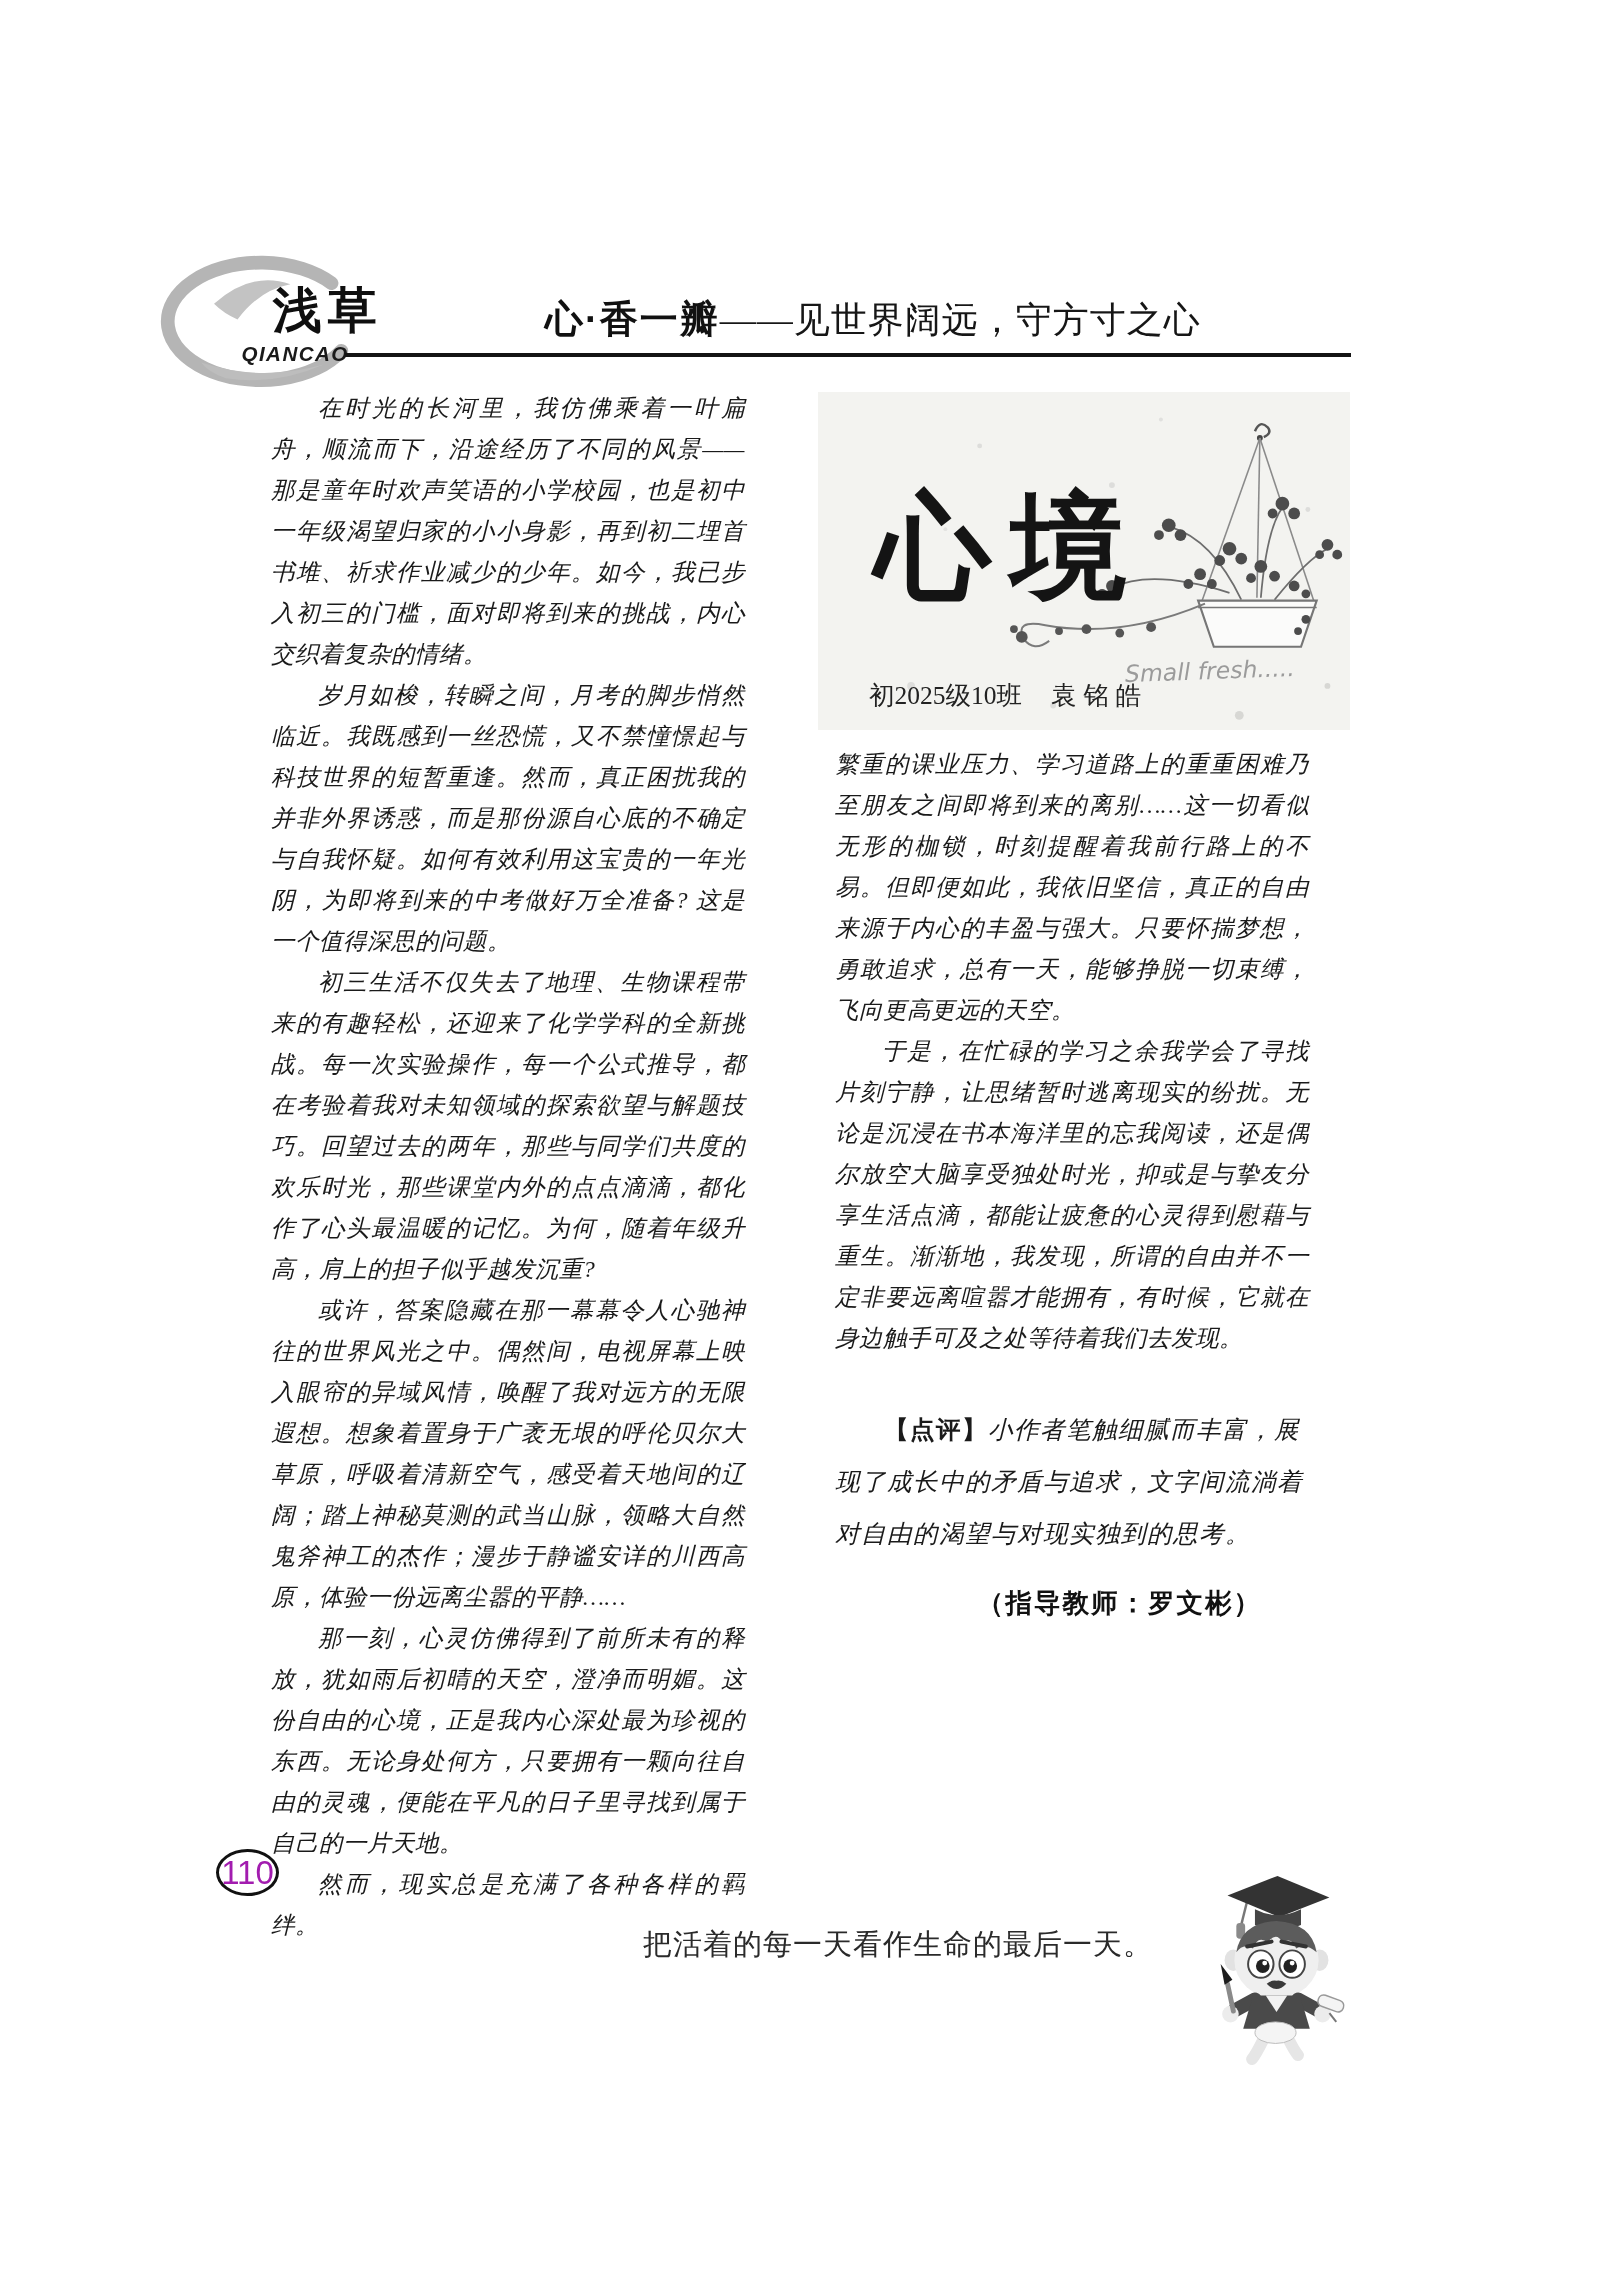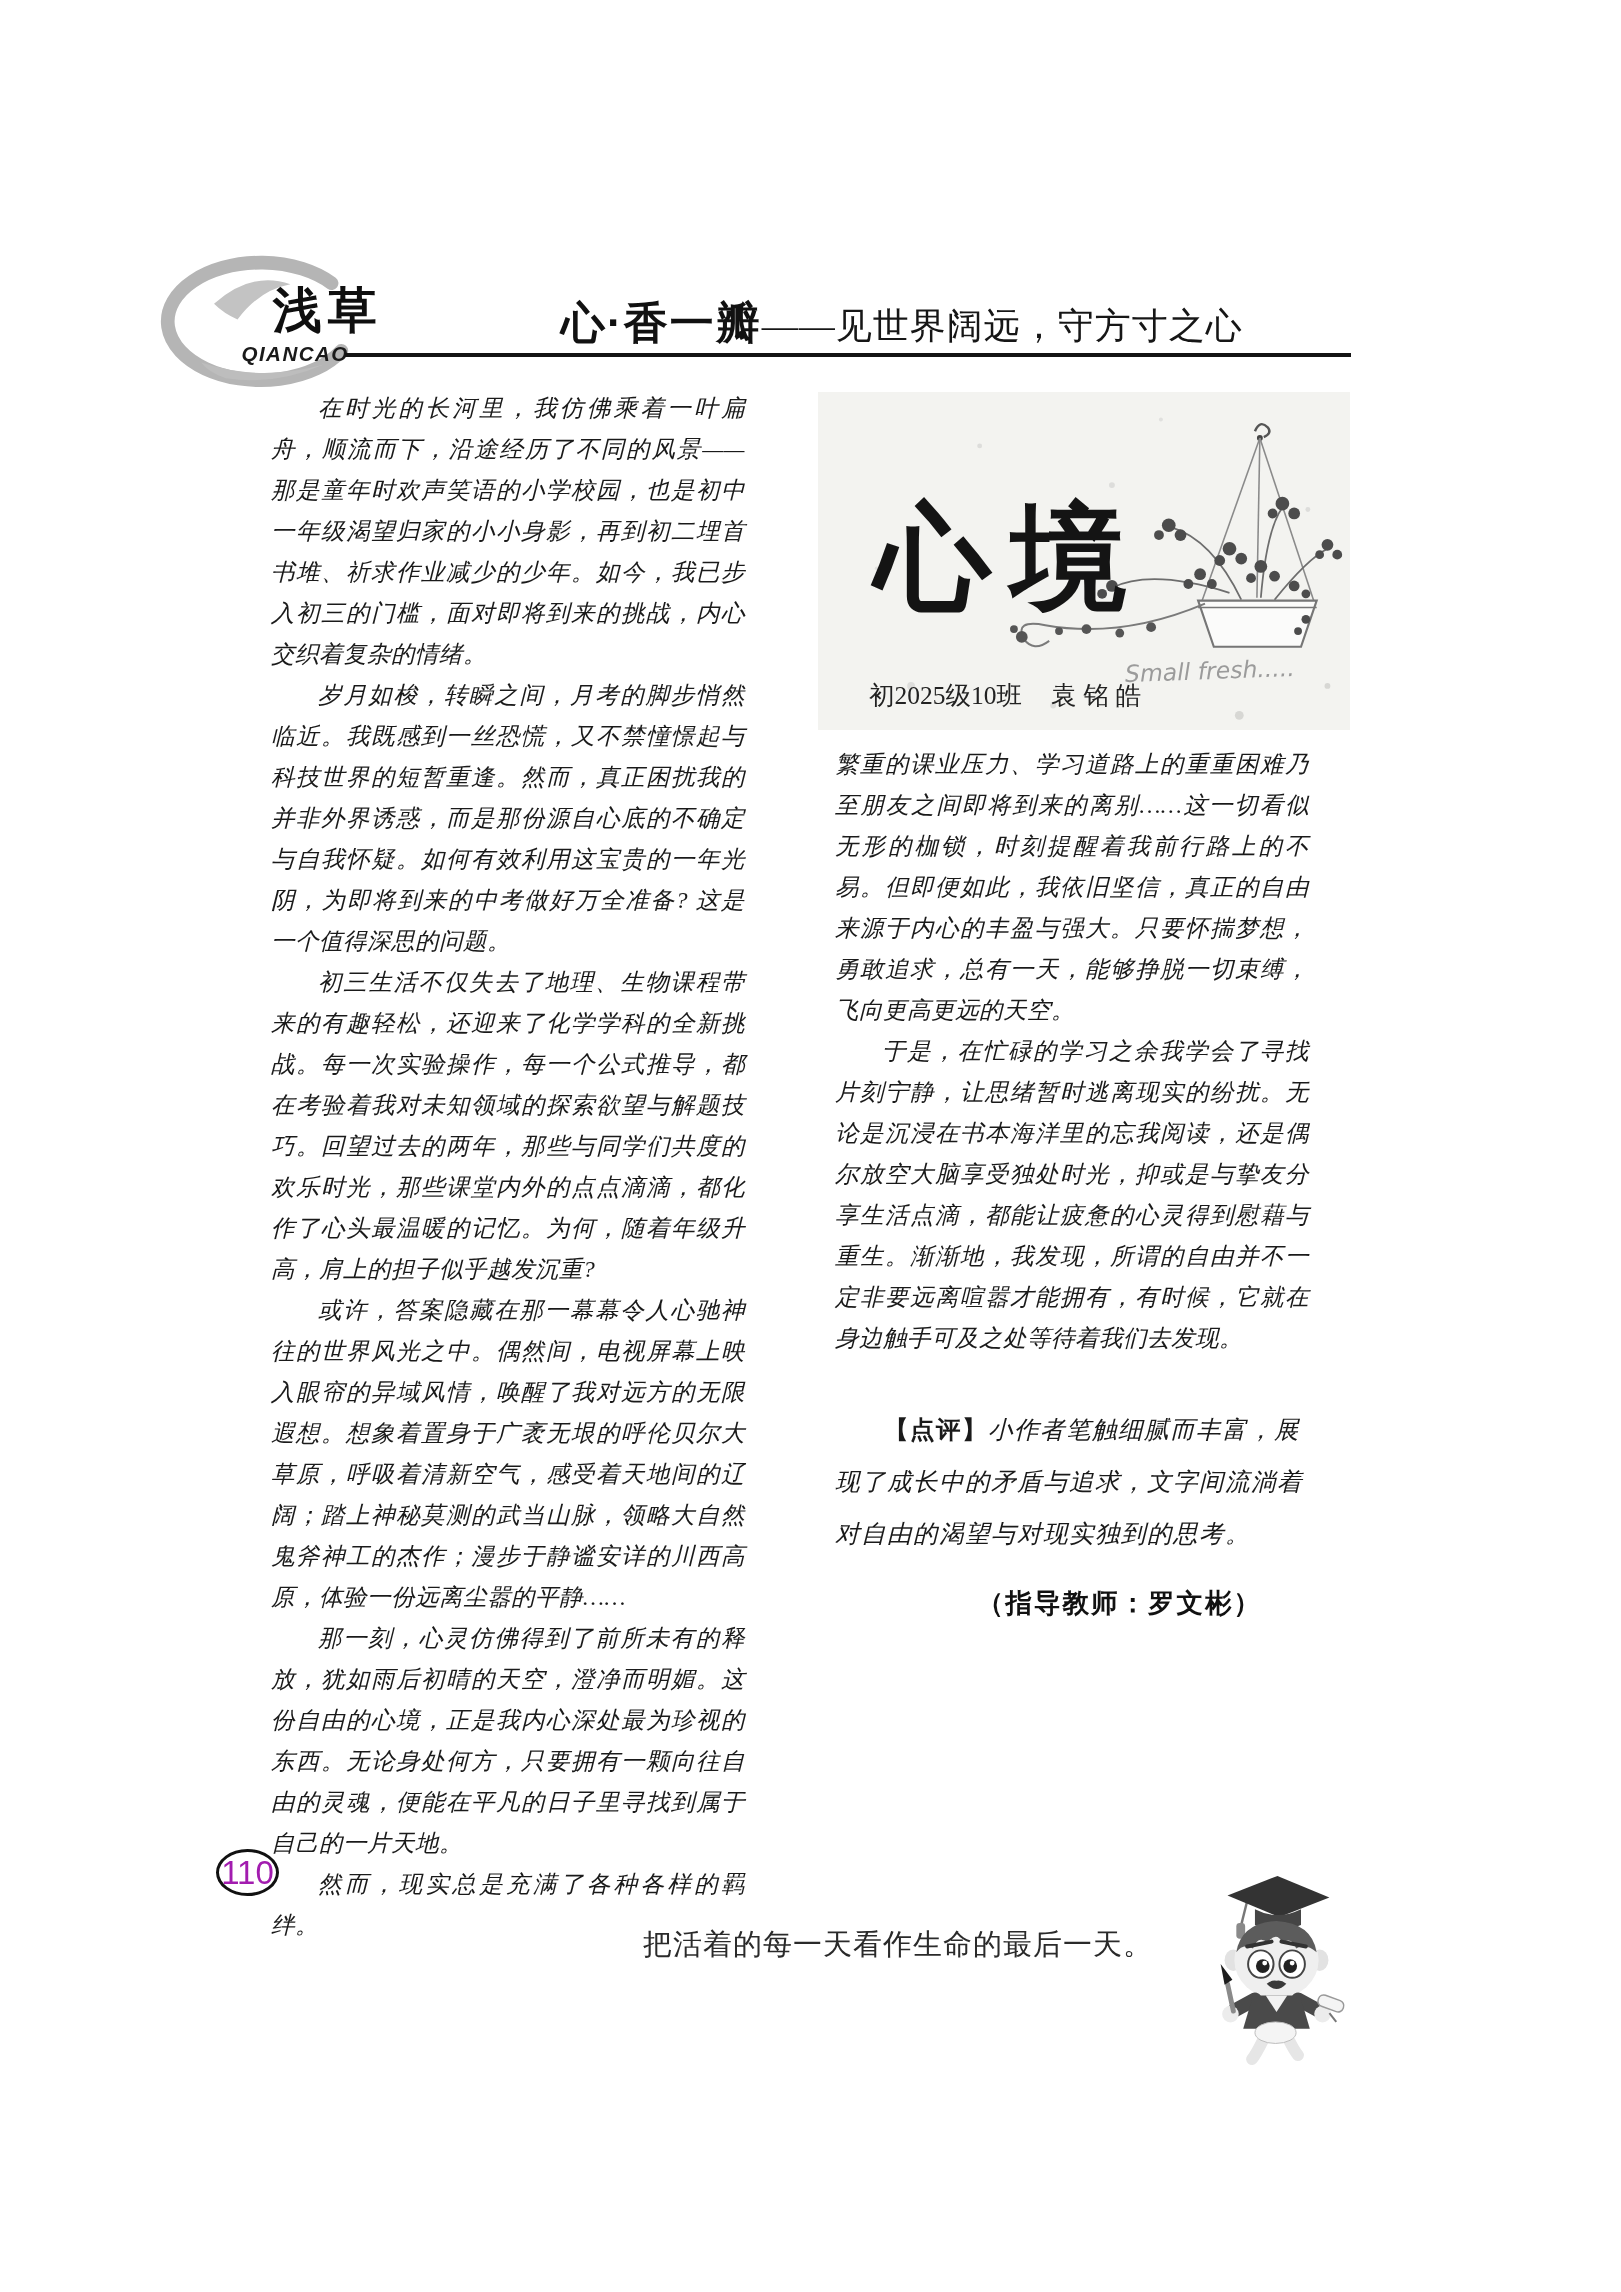--- a/index.html
+++ b/index.html
@@ -7,38 +7,38 @@
     width:1621px;height:2293px;position:relative;background:#ffffff;
     font-family:"Liberation Serif", serif;color:#1b1b1b;overflow:hidden;
   }
   .page{position:absolute;inset:0;padding-left:12px;}
 
   
   .logo{position:absolute;left:157px;top:247px;width:260px;height:145px;}
 
   
   .header-title{position:absolute;left:545px;top:294px;white-space:nowrap;display:flex;align-items:baseline;}
-  .header-main{font-family:"Liberation Sans", sans-serif;font-weight:900;font-size:44px;letter-spacing:2px;color:#111;margin-left:16px;}
+  .header-main{font-family:"Liberation Sans", sans-serif;font-weight:900;font-size:38px;letter-spacing:2px;color:#111;}
   .header-sub{font-size:36px;font-weight:500;letter-spacing:1px;color:#161616;}
   .header-rule{position:absolute;left:345px;top:353px;width:1006px;height:3.9px;background:#141414;}
 
   
   .col-left{position:absolute;left:271px;top:388px;width:474px;}
   .col-right{position:absolute;left:835px;top:744px;width:474px;}
   p.body-par{
     margin:0;font-size:23.5px;line-height:41px;text-align:justify;
     text-justify:inter-ideograph;text-indent:2em;letter-spacing:0.5px;color:#1a1a1a;font-style:italic;
   }
   p.no-indent{text-indent:0;}
 
   
   .title-box{position:absolute;left:818px;top:392px;width:532px;height:338px;background:#f3f3f0;}
   .title-box svg{position:absolute;left:0;top:0;}
   .main-title{
-    position:absolute;left:57px;top:109px;font-size:116px;font-weight:600;
+    position:absolute;left:57px;top:98px;font-size:116px;font-weight:600;
     letter-spacing:19.6px;color:#141414;line-height:1;z-index:2;
   }
   .byline{position:absolute;left:51px;top:286px;font-size:25.5px;color:#222;z-index:2;white-space:nowrap;}
   .byline .author{margin-left:29px;letter-spacing:6.9px;}
   .small-fresh{
     position:absolute;left:307px;top:265px;font-size:23.5px;color:#9b9b9b;
     font-style:italic;font-family:"DejaVu Sans", sans-serif;transform:rotate(-2deg);z-index:2;
   }
 
   

